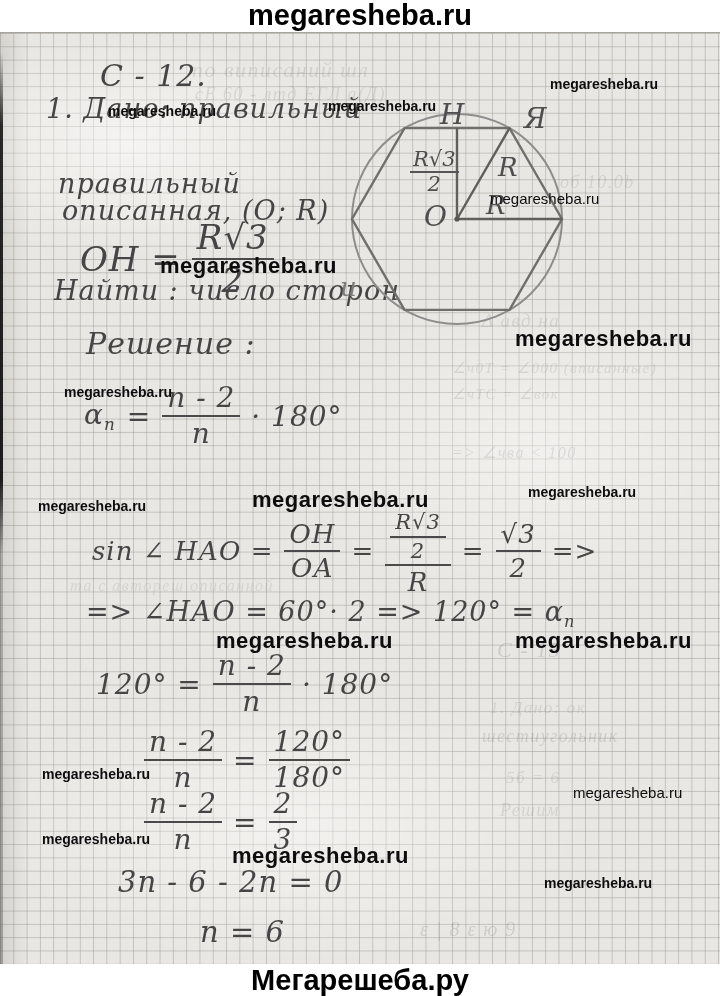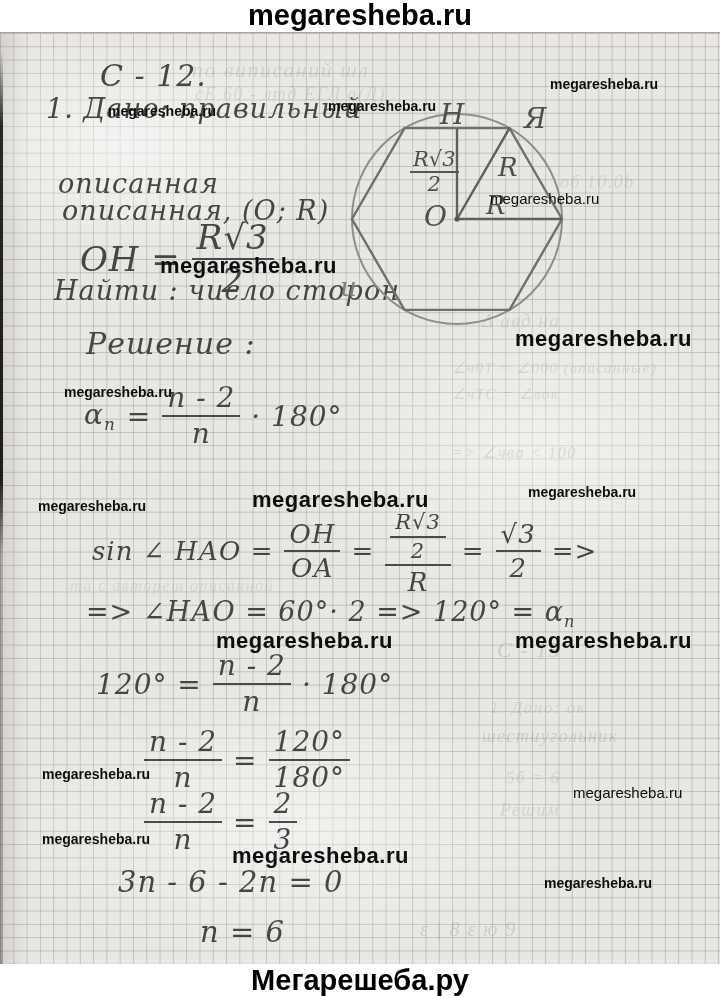--- a/index.html
+++ b/index.html
@@ -79,21 +79,21 @@
   <div class="bleed" style="left:497px;top:606px;font-size:22px;opacity:.22;">С - 15</div>
   <div class="bleed" style="left:490px;top:666px;font-size:17px;">1. Дано: ок</div>
   <div class="bleed" style="left:482px;top:694px;font-size:18px;opacity:.2;">шестиугольник</div>
   <div class="bleed" style="left:506px;top:736px;font-size:17px;">5б = 6</div>
   <div class="bleed" style="left:500px;top:768px;font-size:18px;">Решим</div>
   <div class="bleed" style="left:420px;top:886px;font-size:20px;opacity:.2;">ε | 8   ε   ю   9</div>
 
   <div class="hand" style="left:100px;top:26px;font-size:30px;">С - 12.</div>
 
   <div class="hand" style="left:46px;top:61px;font-size:27px;">1. Дано: правильный</div>
-  <div class="hand" style="left:58px;top:136px;font-size:27px;">описанная</div>
+  <div class="hand" style="left:58px;top:136px;font-size:27px;">правильный</div>
   <div class="hand" style="left:62px;top:163px;font-size:27px;">описанная, (O; R)</div>
 
   <div class="mathrow" style="left:80px;top:186px;font-size:34px;text-align:right;">
     <span>OH  =</span>
     <span class="frac">
       <span class="fnum">R√3</span>
       <span class="fden">2</span>
     </span>
   </div>
 

